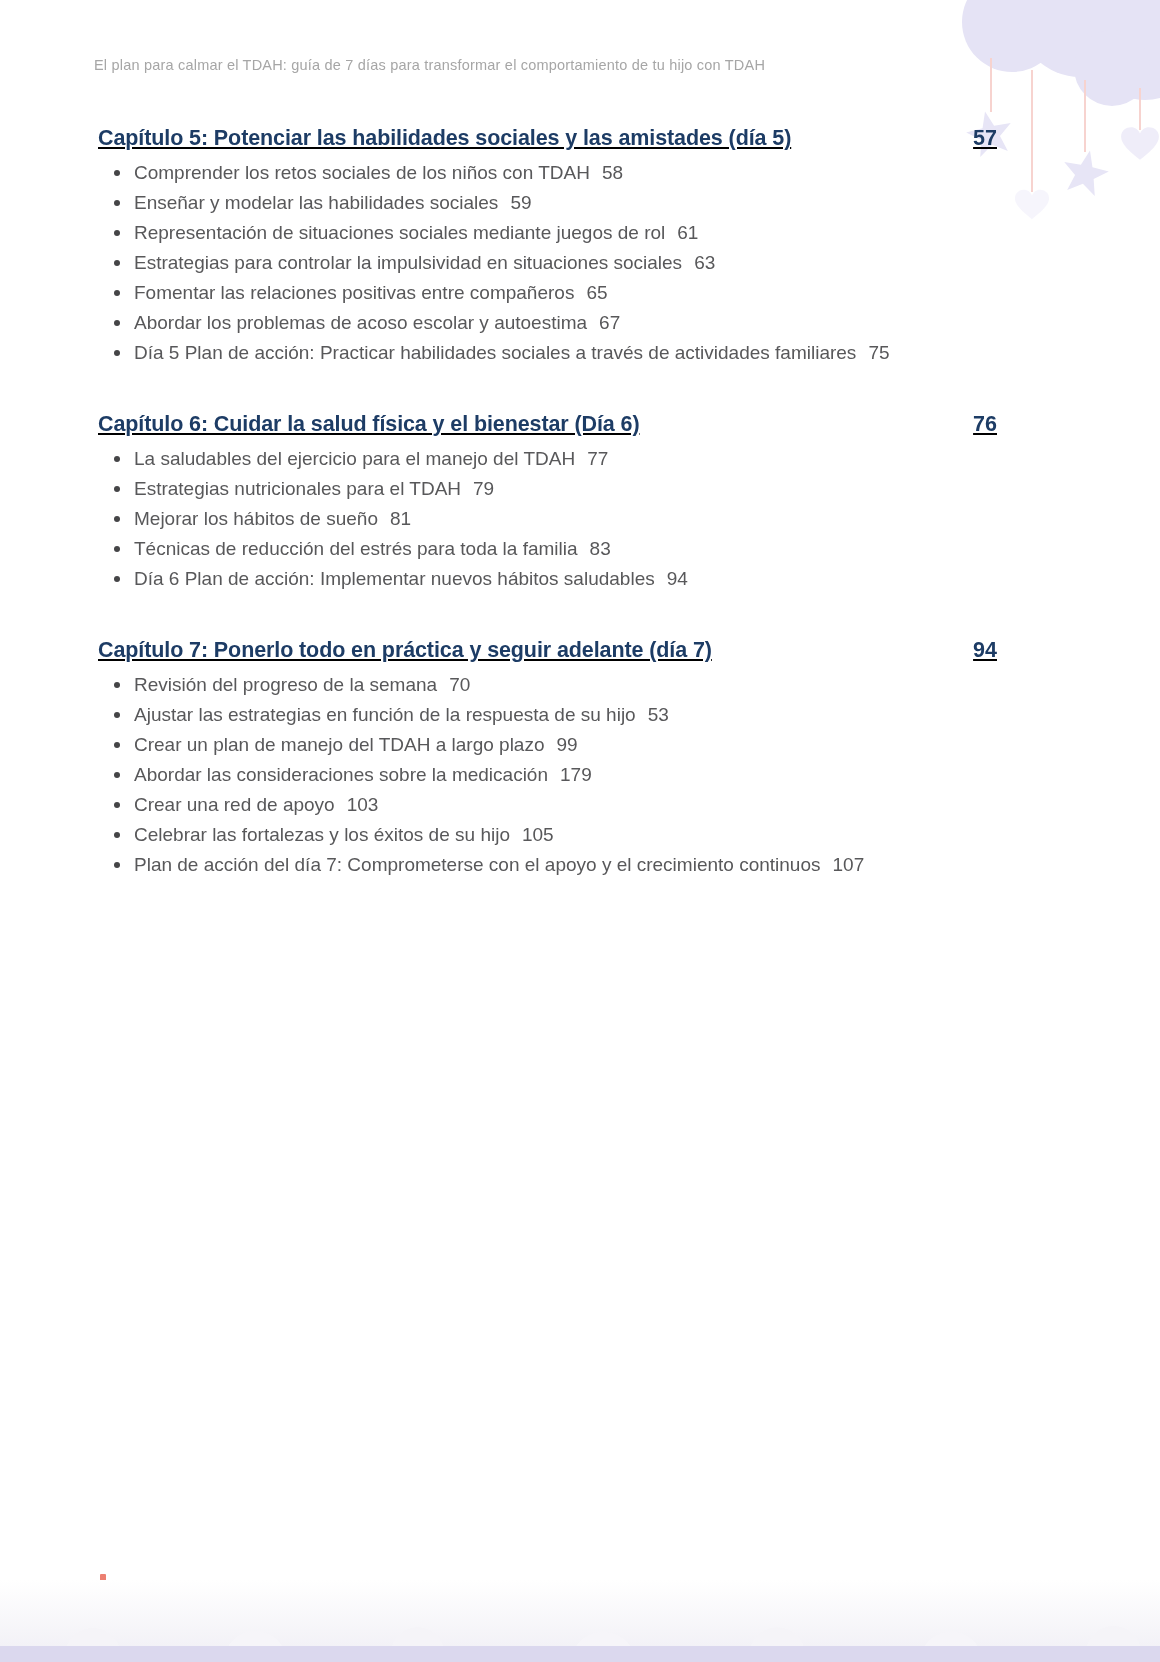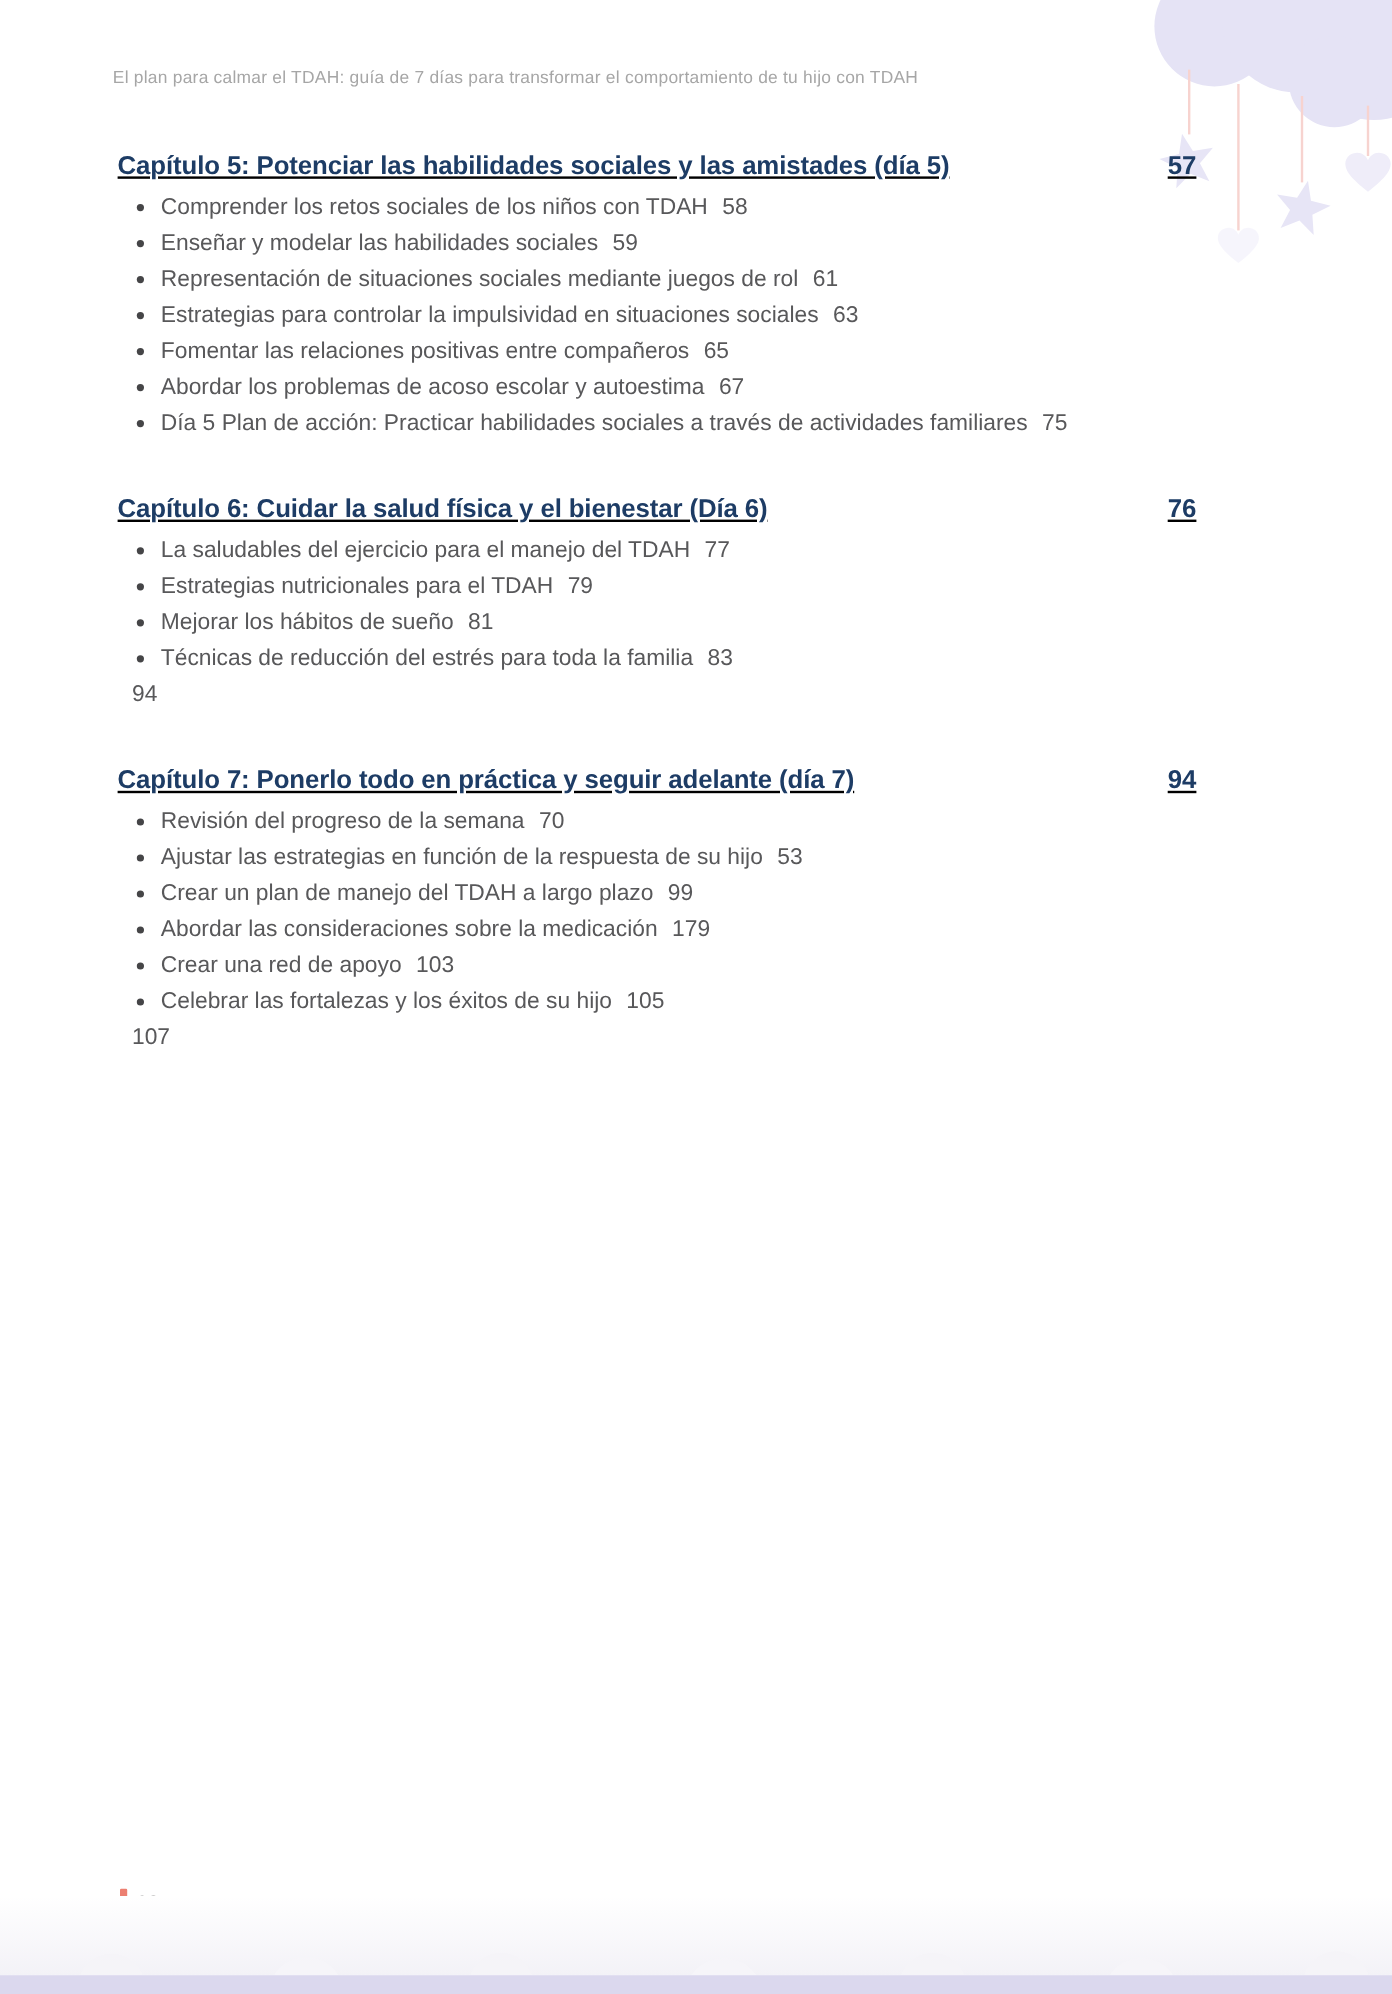--- a/index.html
+++ b/index.html
@@ -204,20 +204,24 @@
           <span class="item-page">81</span>
         </div>
         <div class="toc-item">
           <div class="item-left">
             <span class="bullet"></span>
             <span class="item-label">Técnicas de reducción del estrés para toda la familia</span>
           </div>
           <span class="item-page">83</span>
         </div>
         <div class="toc-item">
+          <div class="item-left">
+            <span class="bullet"></span>
+            <span class="item-label">Día 6 Plan de acción: Implementar nuevos hábitos saludables</span>
+          </div>
           <span class="item-page">94</span>
         </div>
       </section>
       <section class="chapter">
         <div class="chapter-heading">
           <span class="chapter-title">Capítulo 7: Ponerlo todo en práctica y seguir adelante (día 7)</span>
           <span class="chapter-page">94</span>
         </div>
         <div class="toc-item">
           <div class="item-left">
@@ -255,20 +259,24 @@
           <span class="item-page">103</span>
         </div>
         <div class="toc-item">
           <div class="item-left">
             <span class="bullet"></span>
             <span class="item-label">Celebrar las fortalezas y los éxitos de su hijo</span>
           </div>
           <span class="item-page">105</span>
         </div>
         <div class="toc-item">
+          <div class="item-left">
+            <span class="bullet"></span>
+            <span class="item-label">Plan de acción del día 7: Comprometerse con el apoyo y el crecimiento continuos</span>
+          </div>
           <span class="item-page">107</span>
         </div>
       </section>
     </main>
 
   <footer class="doc-footer">
     <span class="footer-bar"></span>
     <span class="footer-page">02</span>
   </footer>
 

